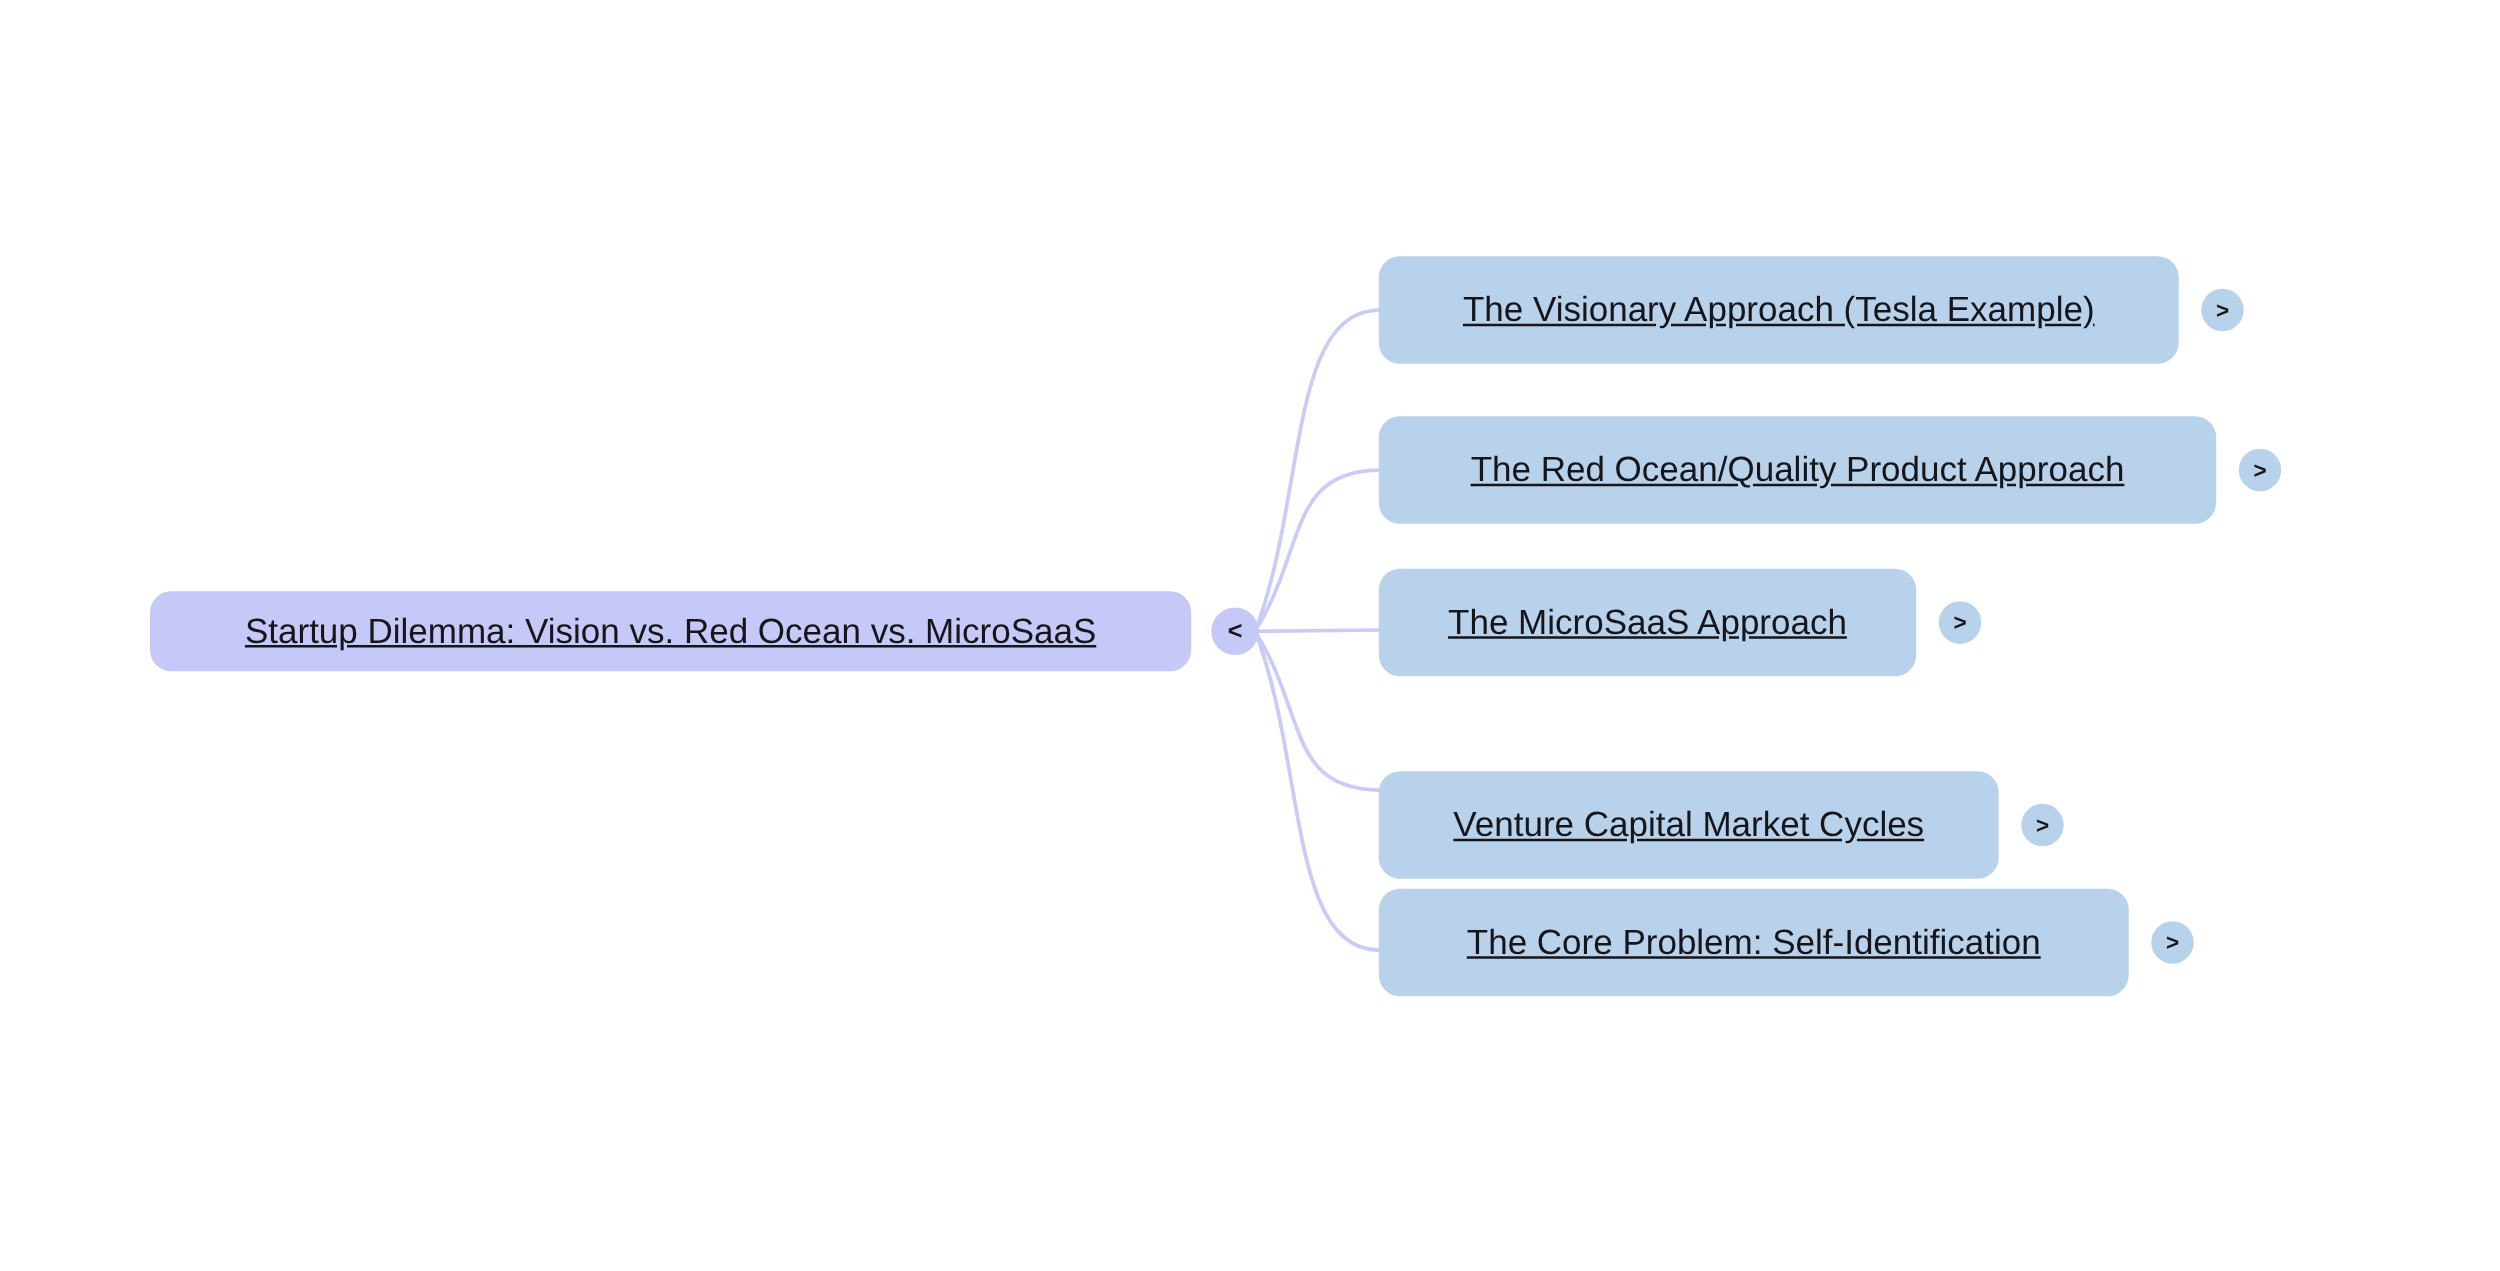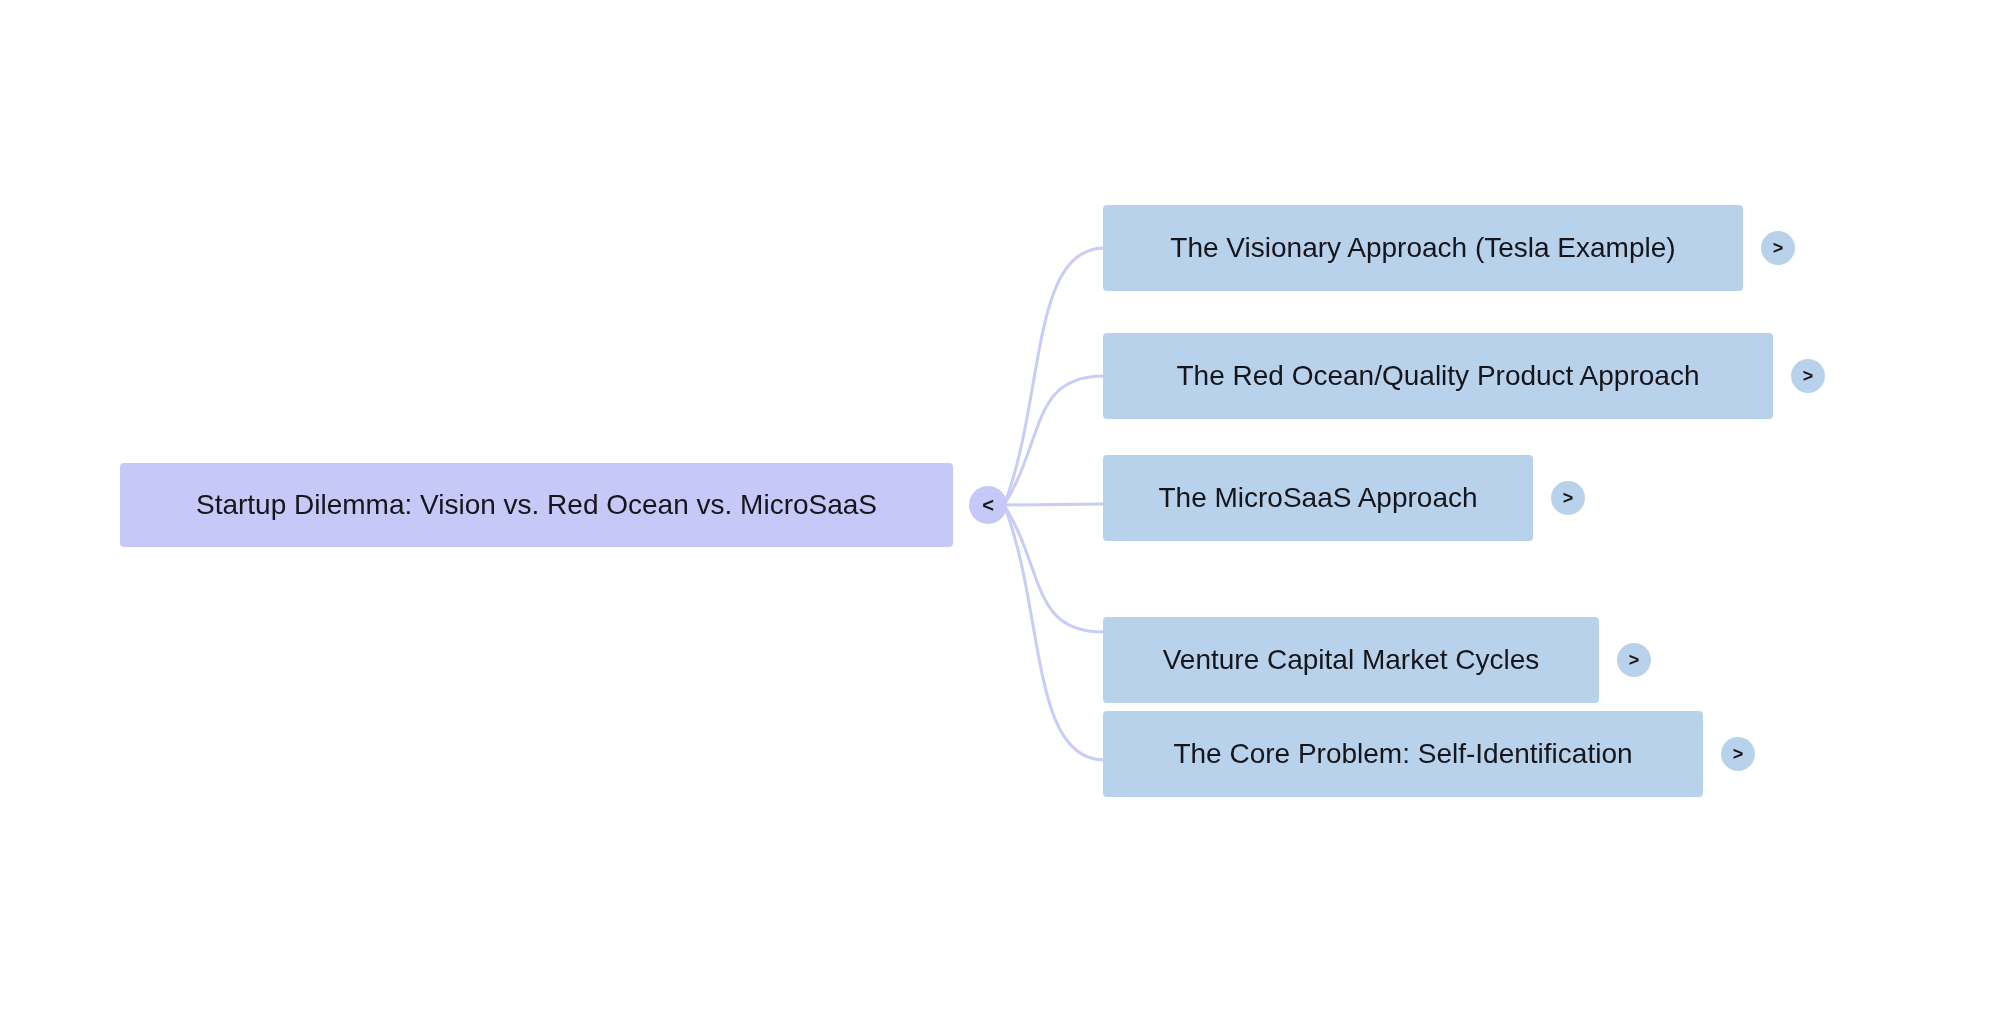--- a/index.html
+++ b/index.html
@@ -38,27 +38,28 @@
     align-items:center;
   }
   .node{
     display:flex;
     align-items:center;
     justify-content:center;
     white-space:nowrap;
     font-size:28px;
     line-height:1;
     color:var(--text);
-    border-radius:4px;
+    border-radius:17px;
     padding:0 34px;
     cursor:pointer;
+    text-decoration:underline;
   }
   .node.root{
     background:var(--root-fill);
-    height:84px;
+    height:64px;
     min-width:833px;
   }
   .node.child{
     background:var(--child-fill);
     height:86px;
   }
   .toggle{
     display:flex;
     align-items:center;
     justify-content:center;

